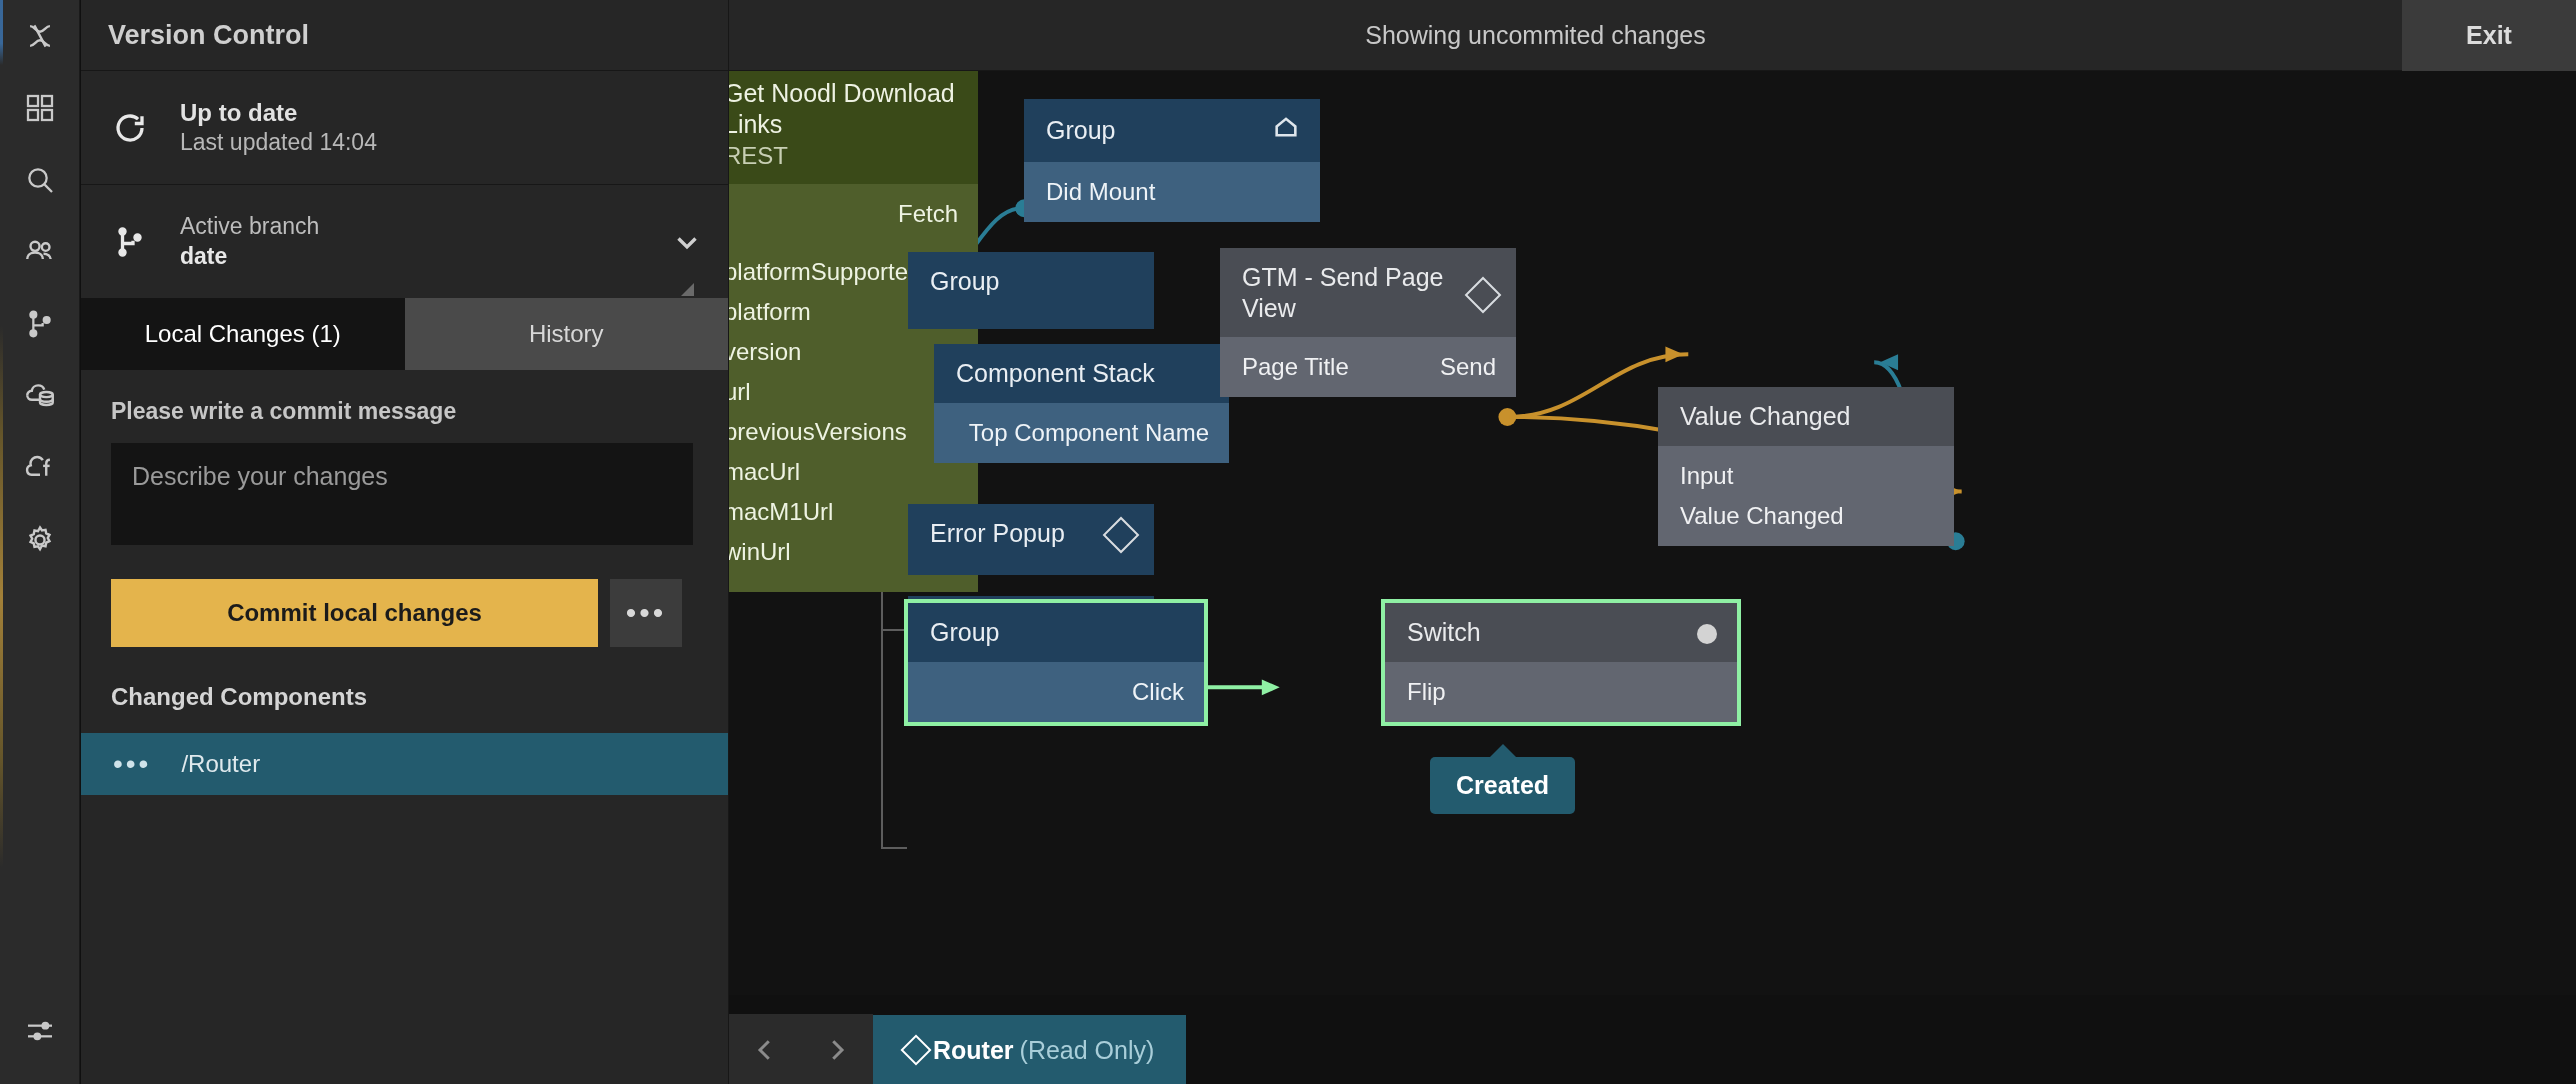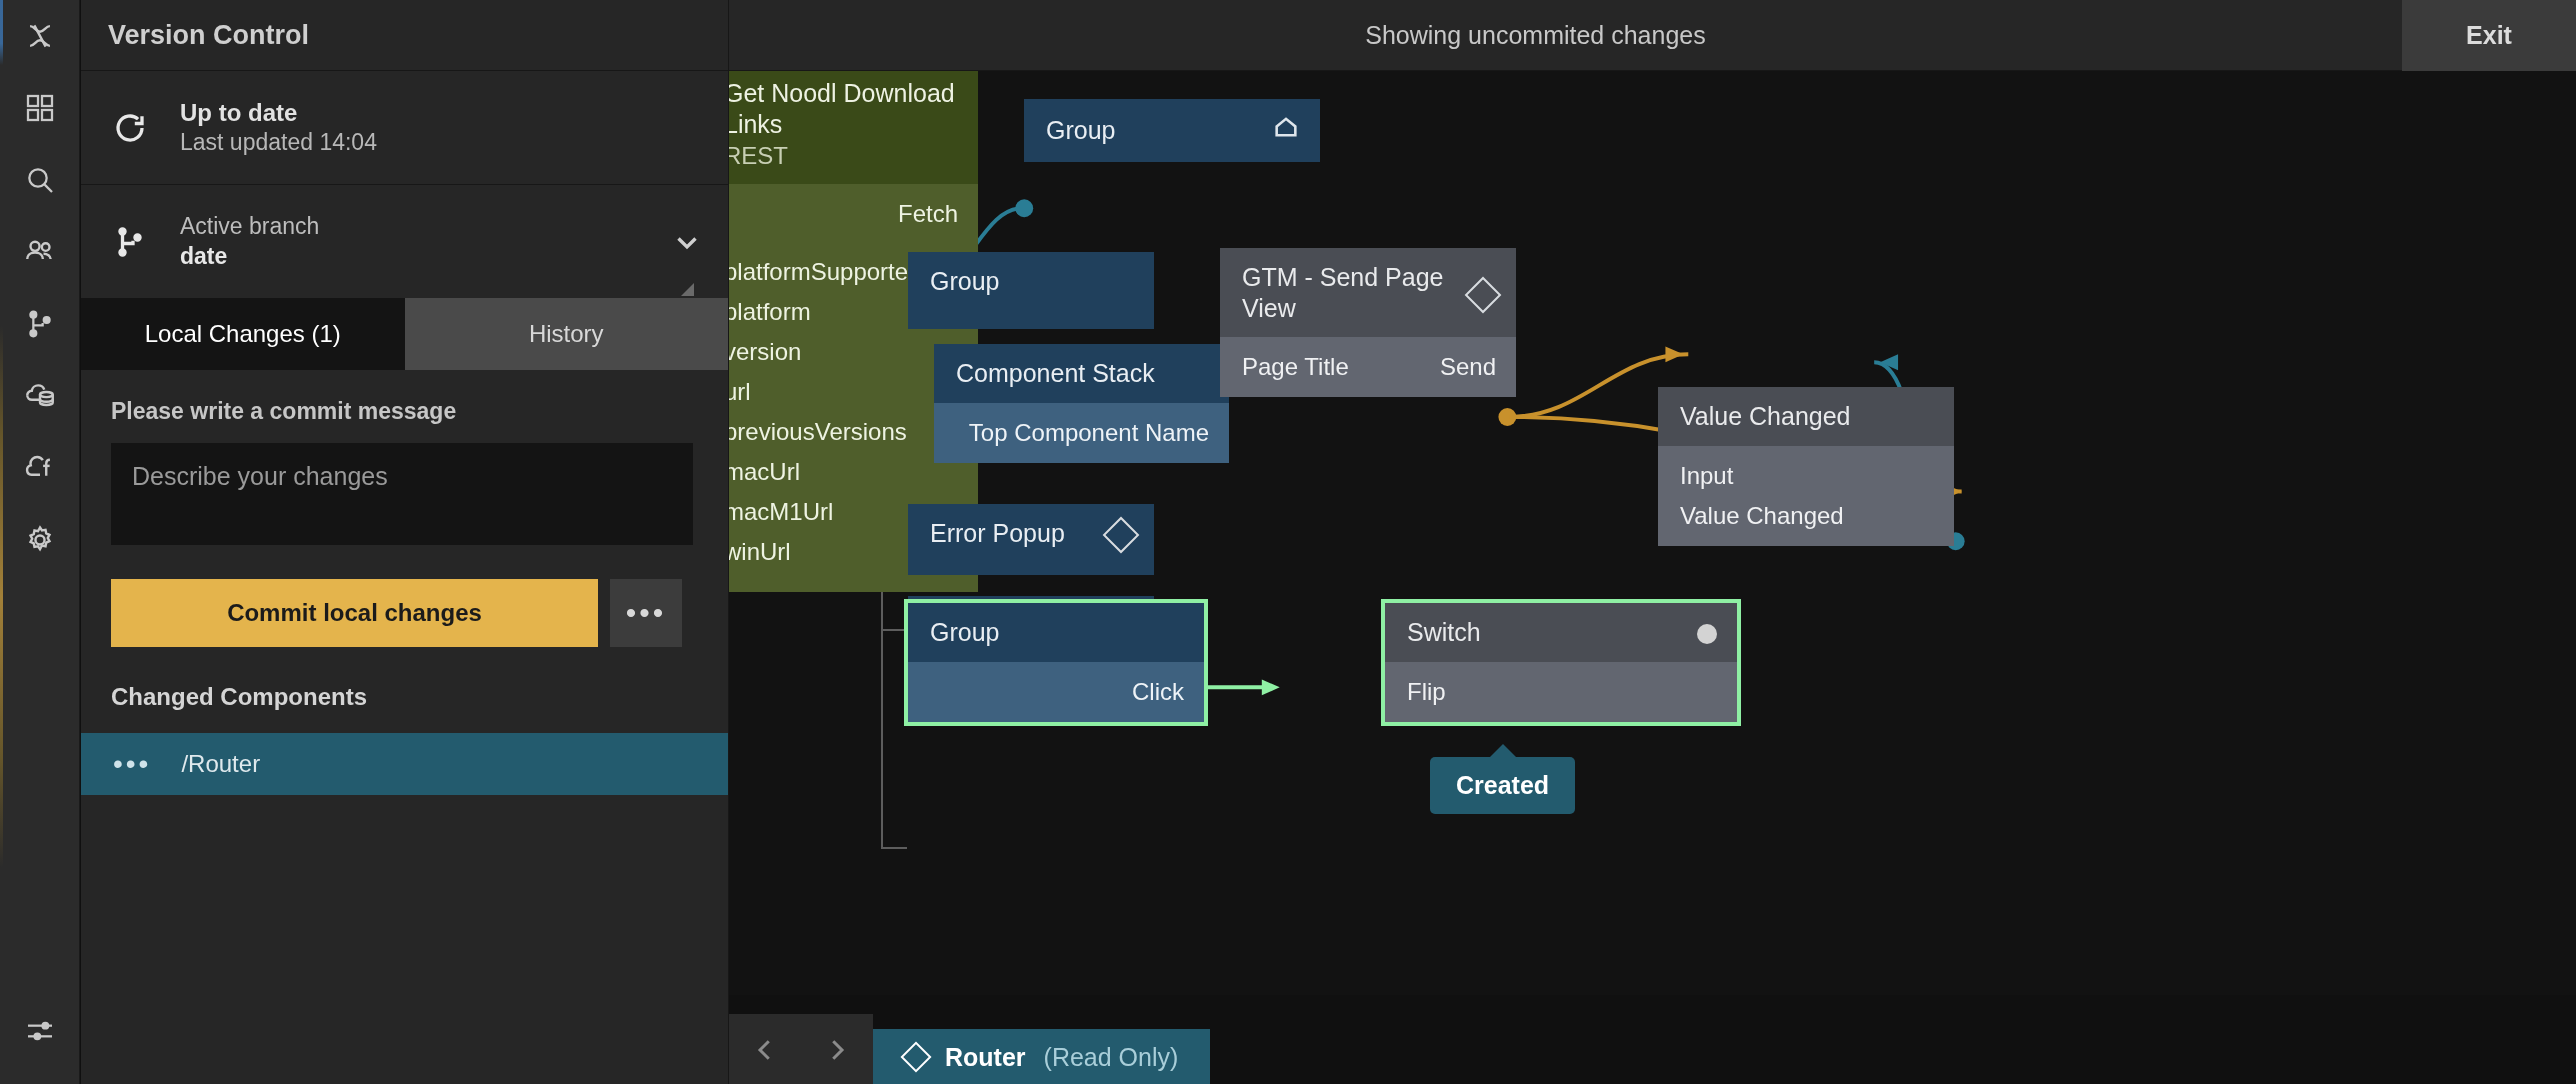--- a/index.html
+++ b/index.html
@@ -166,22 +166,22 @@
     position: absolute; left: 729px; bottom: 0; right: 0; height: 90px;
     background: #101010; display: flex; align-items: flex-end;
   }
   .navarrows {
     width: 144px; height: 71px; background: #2b2b2b; display: flex;
     align-items: center; justify-content: space-around;
   }
   .navarrows .arw { width: 30px; height: 30px; cursor: pointer; }
   .navarrows svg { stroke: #8b8b8b; fill: none; stroke-width: 2.4; }
   .doc-tab {
-    height: 56px; background: #235b6e; display: flex; align-items: center;
-    gap: 18px; padding: 0 32px; cursor: pointer;
+    height: 70px; background: #235b6e; display: flex; align-items: center;
+    gap: 6px; padding: 0 32px; cursor: pointer;
   }
   .doc-tab .dtd { width: 22px; height: 22px; border: 2.5px solid #ffffff; transform: rotate(45deg);}
   .doc-tab .dtname { font-size: 25px; font-weight: bold; color: #ffffff; }
   .doc-tab .dtro { font-size: 25px; color: #a9ced9; }
 </style>
 </head>
 <body>
 
 <div id="app">
 
@@ -383,20 +383,23 @@
 
     <div class="node n-blue" style="left:295px; top:28px; width:296px;">
       <div class="nhead">
         <span>Group</span>
         <span class="home">
           <svg width="28" height="28" viewBox="0 0 24 24">
               <path d="M4 11.5 12 5l8 6.5V19H4z"></path>
             </svg>
         </span>
       </div>
+      <div class="nbody">
+        <div class="prow in">Did Mount</div>
+      </div>
     </div>
 
     <div class="node n-blue" style="left:179px; top:181px; width:246px;">
       <div class="nhead" style="padding-bottom:32px;">Group</div>
     </div>
 
     <div class="node n-blue" style="left:205px; top:273px; width:295px;">
       <div class="nhead">Component Stack</div>
       <div class="nbody">
         <div class="prow out">Top Component Name</div>

